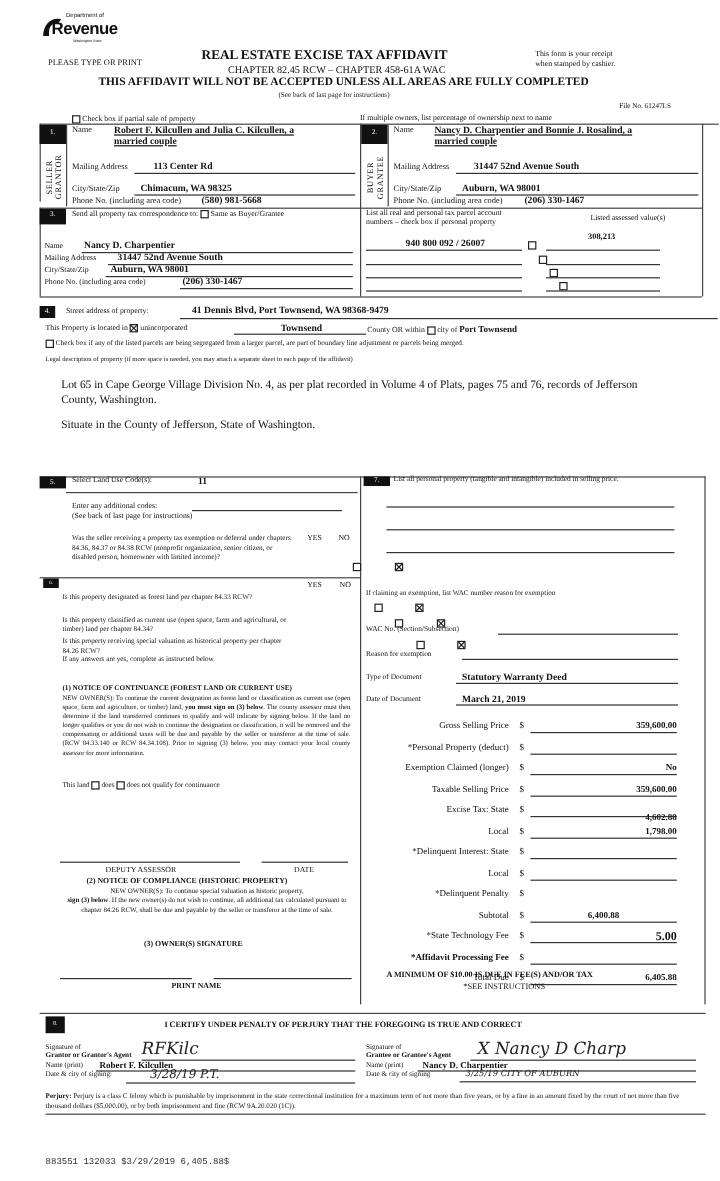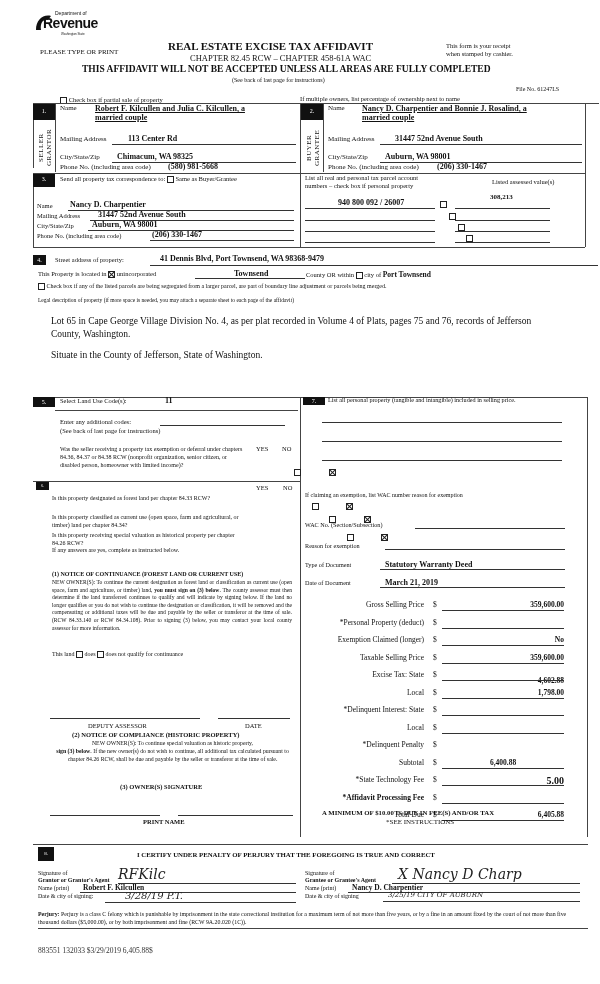--- a/index.html
+++ b/index.html
@@ -12,21 +12,21 @@
   .vline{position:absolute;width:0;border-left:1px solid #444;}
   .numbox{position:absolute;background:#111;color:#fff;font-size:6px;text-align:center;width:26px;height:11px;line-height:11px;}
   .cb{display:inline-block;width:7px;height:7px;border:1px solid #222;vertical-align:middle;box-sizing:border-box;position:relative;background:#fff;}
   .cb.x::before,.cb.x::after{content:"";position:absolute;left:-1px;top:2px;width:7px;height:1px;background:#222;}
   .cb.x::before{transform:rotate(45deg);} .cb.x::after{transform:rotate(-45deg);}
   .vtxt{position:absolute;writing-mode:vertical-rl;transform:rotate(180deg);font-size:7px;text-align:center;line-height:8px;letter-spacing:0.5px;}
   .val{font-weight:bold;font-size:8px;}
   .right{text-align:right;}
   .center{text-align:center;}
   .sig{font-family:"DejaVu Serif",serif;font-style:italic;font-size:14px;color:#222;}
-  .mono{font-family:Liberation Serif, serif;}
+  .mono{font-family:Liberation Mono, monospace;margin-top:19px;}
 </style>
 </head>
 <body>
 
 
 
 
 <div class="abs" style="left:33px;top:10px;width:62px;height:30px;">
   <svg width="20" height="20" viewBox="0 0 20 20" style="position:absolute;left:0;top:2px;">
     <path d="M3 18 C3 8,10 2,18 4 L15 8 C10 7,7 11,8 18 Z" fill="#111"></path>

